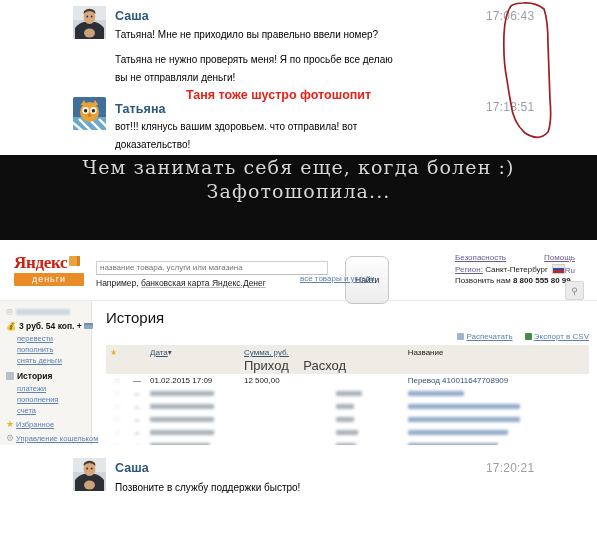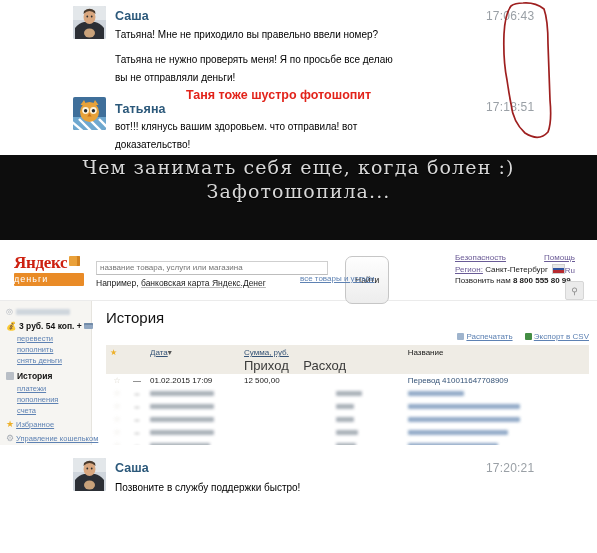--- a/index.html
+++ b/index.html
@@ -63,21 +63,21 @@
     font-size:17px;font-weight:bold;color:#d91d0b;
     font-family:"Liberation Serif", serif;letter-spacing:-.3px;line-height:1;
   }
   .logo-wallet{
     display:inline-block;width:11px;height:10px;background:#f0a030;
     border-radius:1px;margin-left:2px;vertical-align:2px;
     box-shadow:inset -3px 0 0 #d98216;
   }
   .logo-badge{
     margin-top:2px;background:#f08a1d;color:#fff;font-size:9px;
-    padding:1px 0 2px;border-radius:1px;letter-spacing:1px;
+    text-align:center;padding:1px 0 2px;border-radius:1px;letter-spacing:1px;
     width:70px;
   }
   .ym-search{position:absolute;left:96px;top:8px;width:232px;}
   .ym-search-input{
     width:232px;height:14px;border:1px solid #cfcfcf;border-bottom-color:#bdbdbd;
     background:#fff;font-size:8px;color:#aeaeae;padding:1px 3px;box-sizing:border-box;
   }
   .ym-hint{font-size:8.5px;color:#1a1a1a;margin-top:3px;white-space:nowrap;}
   .ym-hint u{text-decoration:underline;text-decoration-color:#b9b9b9;}
   .ym-find-btn{

